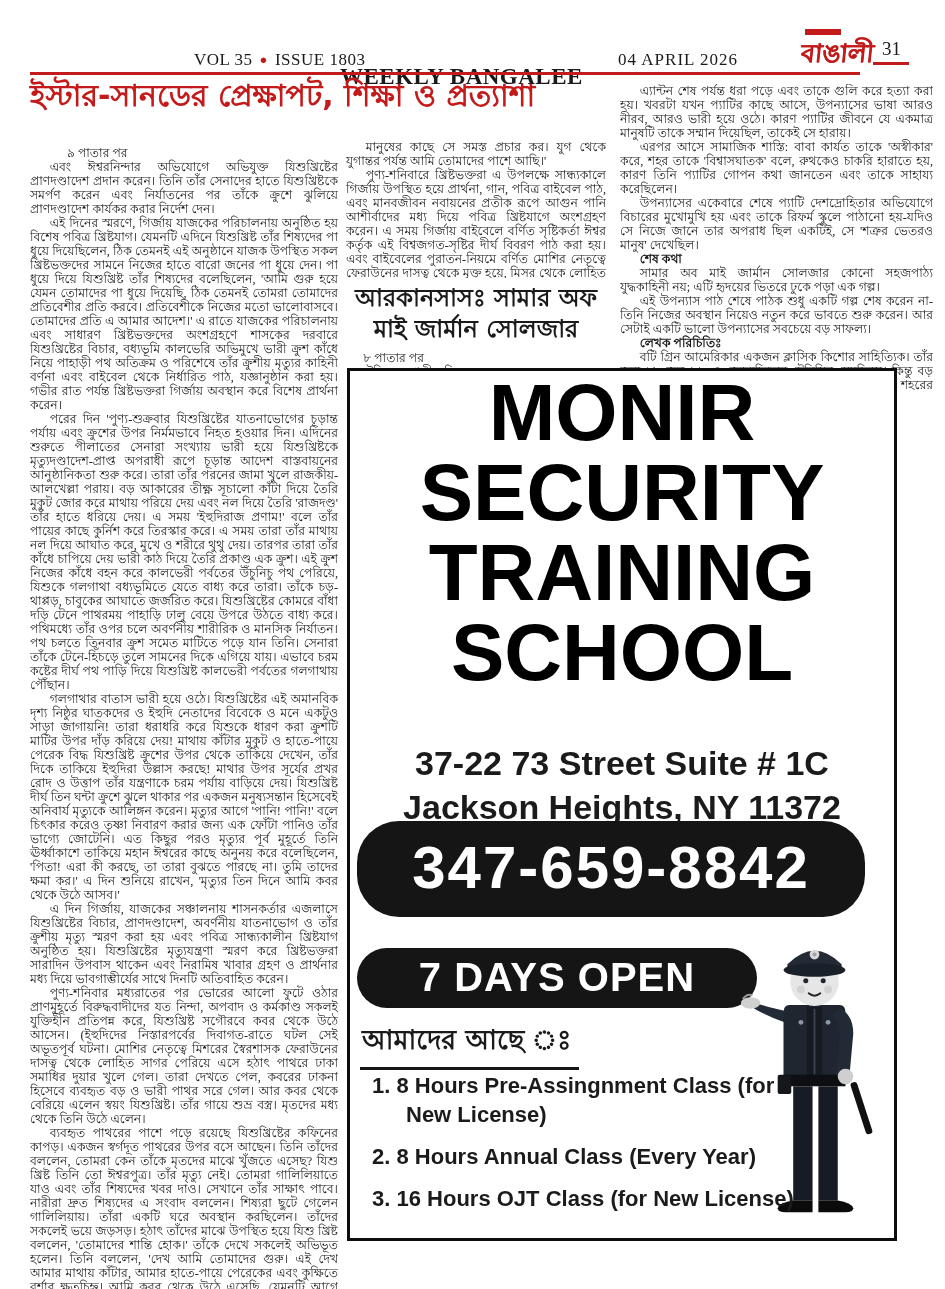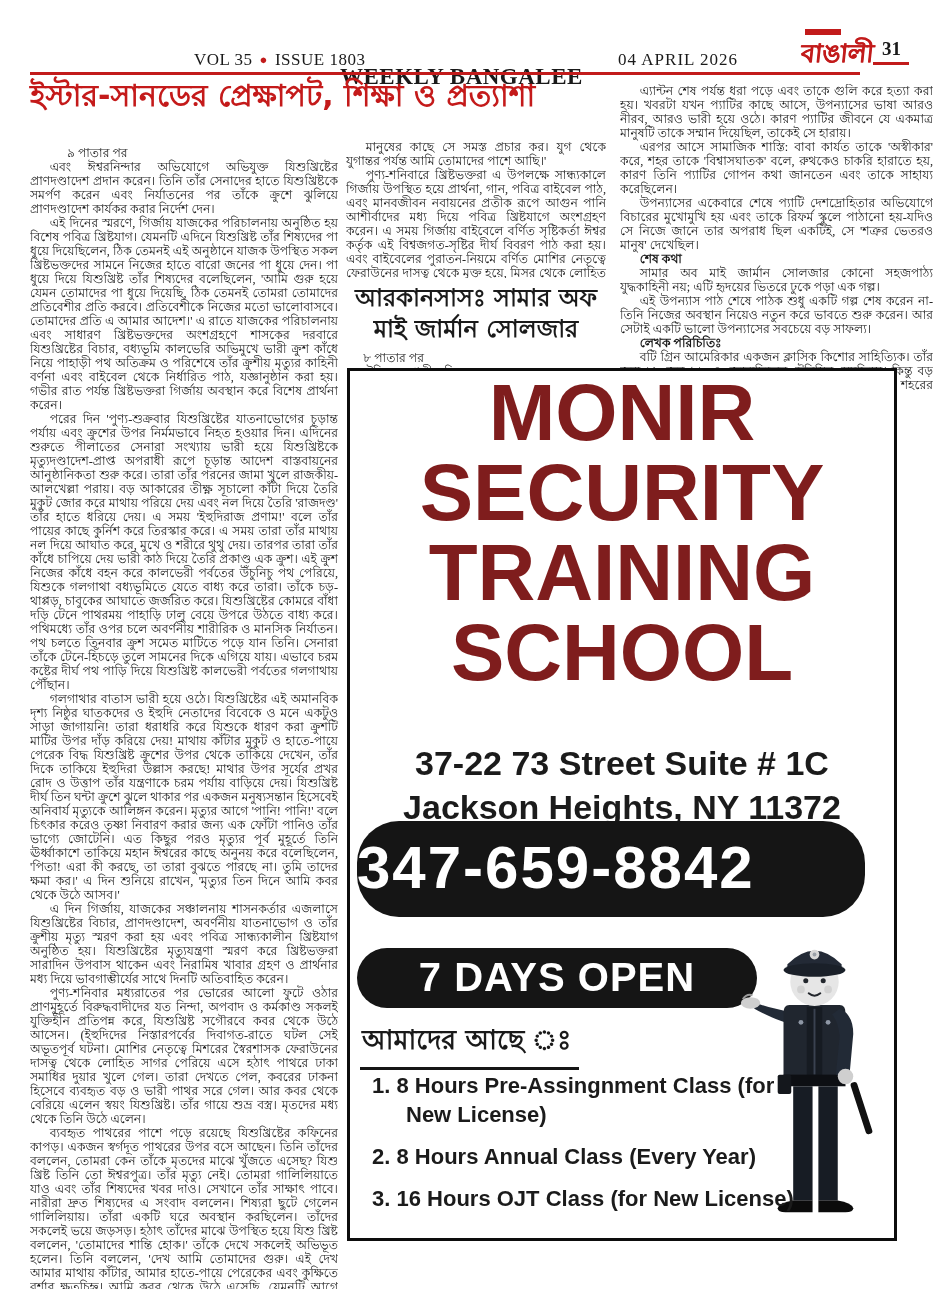--- a/index.html
+++ b/index.html
@@ -10,41 +10,41 @@
     font-family:"Liberation Serif", serif;
   }
   
   .masthead-volissue { position:absolute; left:168px; top:50px; font-size:17px; letter-spacing:.5px; white-space:nowrap;margin-left:26px; }
   .masthead-volissue .dot { color:#c21b1b; font-size:13px; padding:0 7px; vertical-align:1px; }
   .masthead-title { position:absolute; left:340px; top:40px; width:230px; text-align:center; font-size:23px; font-weight:bold; letter-spacing:.5px; white-space:nowrap;margin-top:24px; }
   .masthead-date { position:absolute; left:618px; top:50px; font-size:17px; letter-spacing:1px; white-space:nowrap; }
   .logo { position:absolute; left:797px; top:28px; width:80px; height:38px; }
   .logo .tag { position:absolute; left:8px; top:1px; width:36px; height:6px; background:#c21b1b; }
   .logo .logo-word { position:absolute; left:0; top:6px; width:80px; text-align:center; font-size:25px; font-weight:bold; color:#c21b1b; transform:skewX(-6deg); font-family:"DejaVu Sans", sans-serif; text-shadow:0.5px 0 #c21b1b; }
-  .page-number { position:absolute; left:882px; top:38px; font-size:19px; font-weight:bold; }
+  .page-number { position:absolute; left:882px; top:38px; font-size:19px; font-weight:normal; }
   .page-number-rule { position:absolute; left:873px; top:62px; width:36px; height:3px; background:#c21b1b; }
   .masthead-rule { position:absolute; left:30px; top:72px; width:830px; height:3px; background:#c21b1b; }
   
   .lead-headline { position:absolute; left:30px; top:79px; width:560px; font-size:30px; line-height:34px; font-weight:bold; color:#c41a1a; font-family:"DejaVu Sans", sans-serif; white-space:nowrap; }
   
   .bodytext { font-size:12.3px; line-height:14px; text-align:justify;margin-top:28px; }
   .bodytext p { text-indent:1.6em; }
   .bodytext .cont-line { text-indent:3em; }
   .bodytext .subhead { font-weight:bold; }
   .col-1 { position:absolute; left:30px; top:118px; width:308px; height:1158px; overflow:hidden; }
   .col-2 { position:absolute; left:346px; top:112px; width:260px; height:254px; overflow:hidden; }
   .col-2 .col2-paras { height:138px; overflow:hidden; }
   .story-headline { margin-top:5px; font-size:24px; line-height:31px; font-weight:800; text-align:center; font-family:"DejaVu Sans", sans-serif; }
   .col-2 .cont-block { margin-top:6px; padding-left:1.4em; }
   .col-3 { position:absolute; left:620px; top:56px; width:313px; height:306px; overflow:hidden; }
   
   .ad-box { position:absolute; left:347px; top:368px; width:550px; height:873px; border:3px solid #0d0d0d; background:#fff; font-family:"Liberation Sans", sans-serif; }
-  .ad-title { position:absolute; top:2px; left:0; width:100%; text-align:center; font-weight:bold; font-size:80px; line-height:80px; color:#7f1d1d; letter-spacing:0px; }
+  .ad-title { position:absolute; top:2px; left:0; width:100%; text-align:center; font-weight:bold; font-size:80px; line-height:80px; color:#000000; letter-spacing:0px; }
   .ad-address { position:absolute; top:330px; left:0; width:100%; text-align:center; font-weight:bold; font-size:34px; line-height:44px; color:#1b1b1b;margin-top:40px; }
-  .phone-pill { position:absolute; top:450px; left:7px; width:508px; height:96px; background:#151515; border-radius:42px; color:#fff; font-weight:bold; font-size:60px; line-height:94px; letter-spacing:2px; }
+  .phone-pill { position:absolute; top:450px; left:7px; width:508px; height:96px; background:#151515; border-radius:42px; color:#fff; font-weight:bold; font-size:60px; line-height:94px; text-align:center; letter-spacing:2px; }
   .open-pill { position:absolute; top:577px; left:7px; width:400px; height:60px; background:#151515; border-radius:30px; color:#fff; font-weight:bold; font-size:40px; line-height:58px; text-align:center; letter-spacing:1px; }
   .list-heading { position:absolute; top:648px; left:10px; font-size:27px; font-weight:bold; font-family:"DejaVu Sans", sans-serif; border-bottom:3px solid #151515; padding:0 8px 3px 2px; }
   .class-list { position:absolute; top:700px; left:8px; width:460px; z-index:2; }
   .class-item { font-size:22px; line-height:29px; font-weight:bold; color:#1b1b1b; padding-left:34px; text-indent:-34px; margin-bottom:13px;margin-left:14px; }
   .guard { position:absolute; right:2px; bottom:5px; width:155px; height:307px; z-index:1; }
 </style>
 </head>
 <body>
 
 <div class="page">

